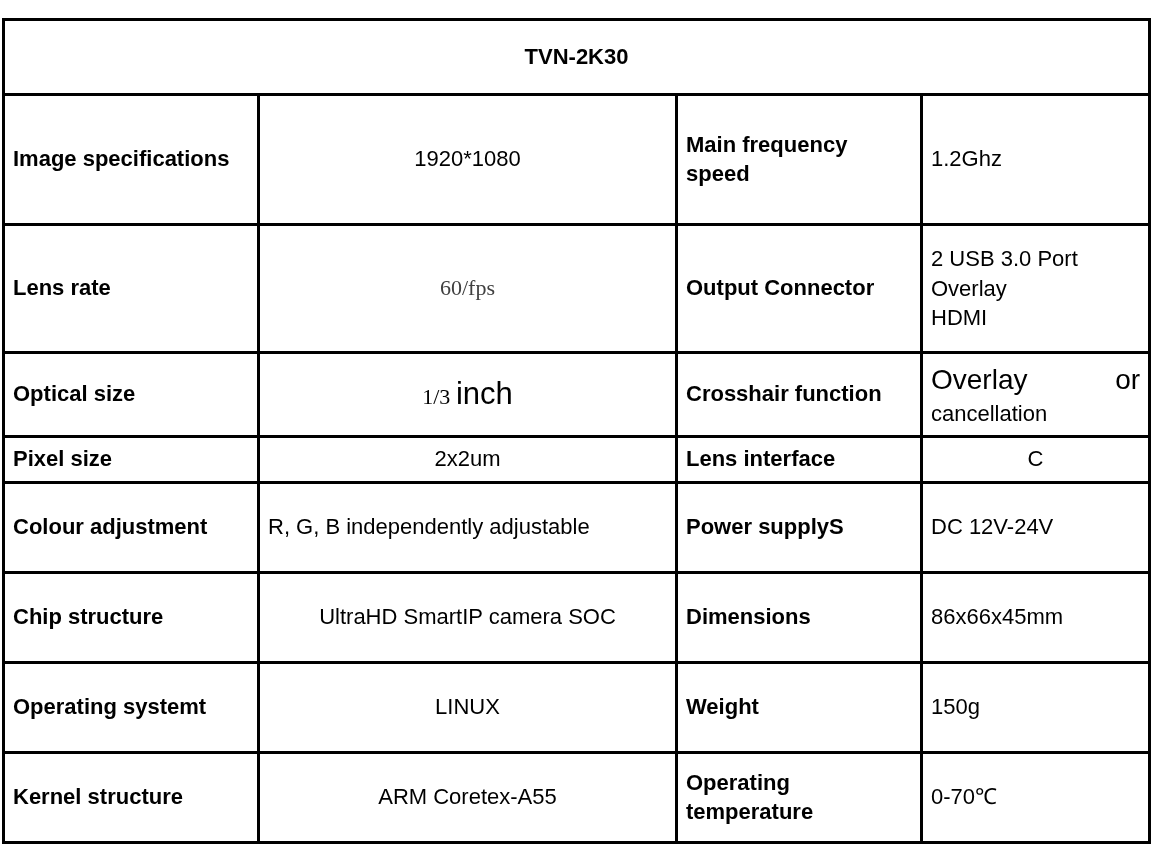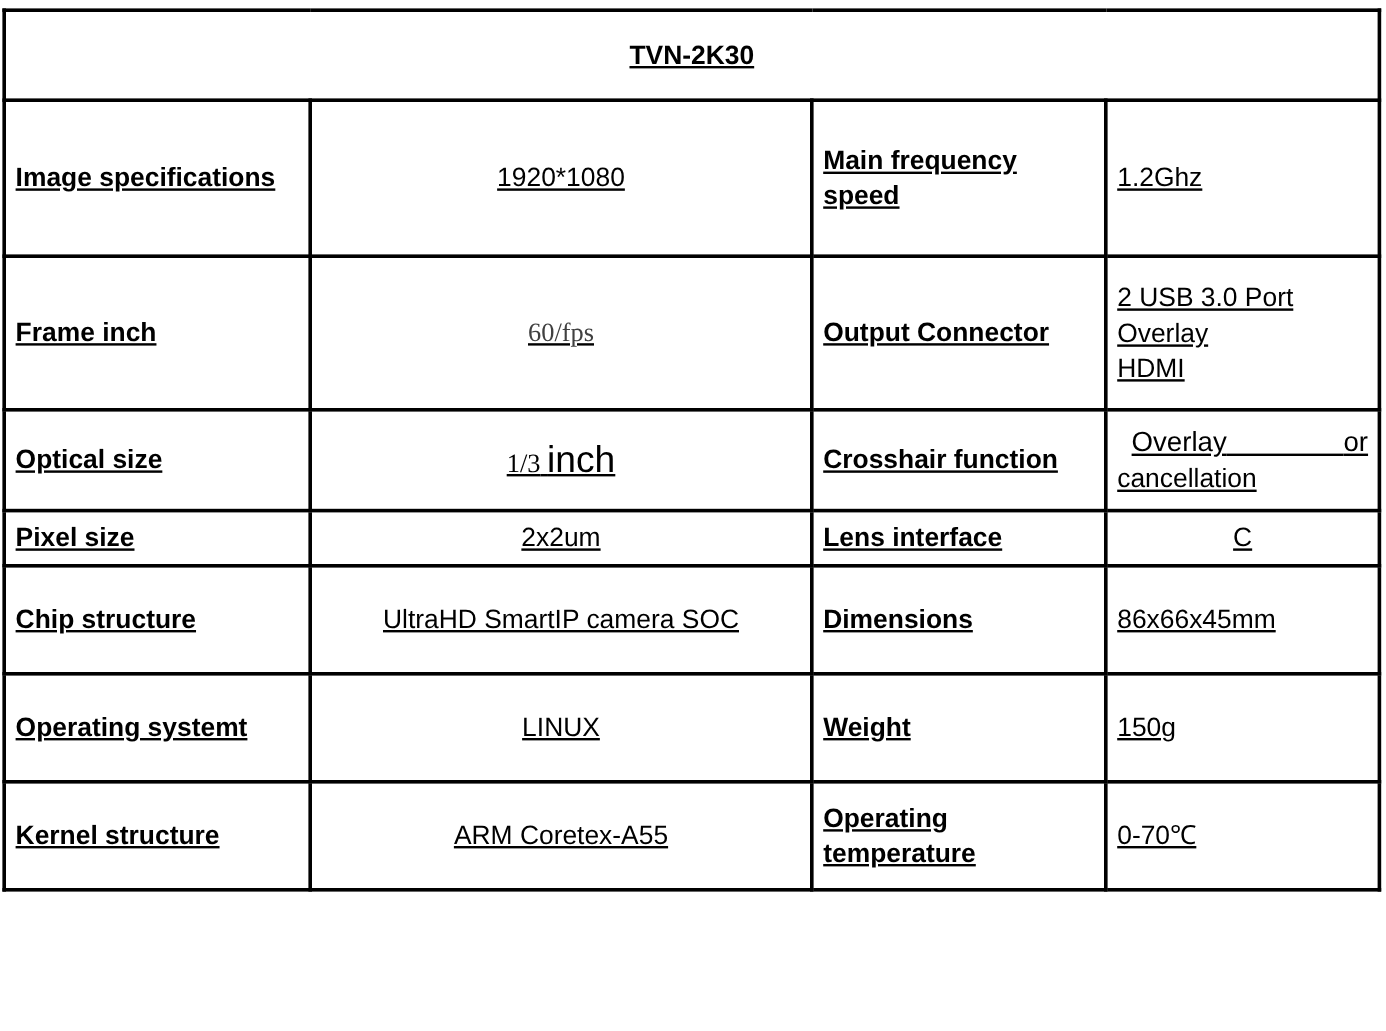--- a/index.html
+++ b/index.html
@@ -11,22 +11,21 @@
     width: 1155px;
     height: 859px;
     font-family: "Liberation Sans", sans-serif;
     color: #000000;
     overflow: hidden;
   }
   .sheet {
     width: 1155px;
     height: 859px;
     box-sizing: border-box;
-    padding: 7px 5px 2px 2px;
-    text-decoration: underline;
+    padding: 18px 5px 2px 2px;
   }
   table.spec {
     width: 1146px;
     border-collapse: collapse;
     table-layout: fixed;
     border: 3px solid #000;
   }
   table.spec td {
     border: 3px solid #000;
     padding: 4px 8px;
@@ -55,22 +54,21 @@
     text-align: center;
     font-size: 23px;
   }
   .value-left {
     text-align: left;
     font-size: 23px;
   }
   .value-justify {
     text-align: justify;
     text-align-last: justify;
-    font-size: 23px;
-    margin-left: 12px;
+    font-size: 28px;
   }
   .serif {
     font-family: "Liberation Serif", serif;
     color: #404040;
     font-size: 25px;
   }
   .mixed-frac {
     font-family: "Liberation Serif", serif;
     font-size: 25px;
   }
@@ -109,21 +107,21 @@
       </tr>
 
       <tr class="row-h-big">
         <td class="label">Image specifications</td>
         <td class="value-center">1920*1080</td>
         <td class="label-left">Main frequency speed</td>
         <td class="value-left">1.2Ghz</td>
       </tr>
 
       <tr class="row-h-mid">
-        <td class="label">Frame inch</td>
+        <td class="label">Lens rate</td>
         <td class="value-center serif">60/fps</td>
         <td class="label-left">Output Connector</td>
         <td class="value-left multi-line">
           <div>2 USB 3.0 Port</div>
           <div>Overlay</div>
           <div>HDMI</div>
         </td>
       </tr>
 
       <tr class="row-h-sm">
@@ -142,20 +140,26 @@
         </td>
       </tr>
 
       <tr class="row-h-xs">
         <td class="label">Pixel size</td>
         <td class="value-center">2x2um</td>
         <td class="label-left">Lens interface</td>
         <td class="value-center">C</td>
       </tr>
 
+      <tr class="row-h-md">
+        <td class="label-left">Colour adjustment</td>
+        <td class="value-left">R, G, B independently adjustable</td>
+        <td class="label-left">Power supplyS</td>
+        <td class="value-left">DC 12V-24V</td>
+      </tr>
 
       <tr class="row-h-md">
         <td class="label">Chip structure</td>
         <td class="value-center">UltraHD SmartIP camera SOC</td>
         <td class="label-left">Dimensions</td>
         <td class="value-left">86x66x45mm</td>
       </tr>
 
       <tr class="row-h-md">
         <td class="label-left">Operating systemt</td>

